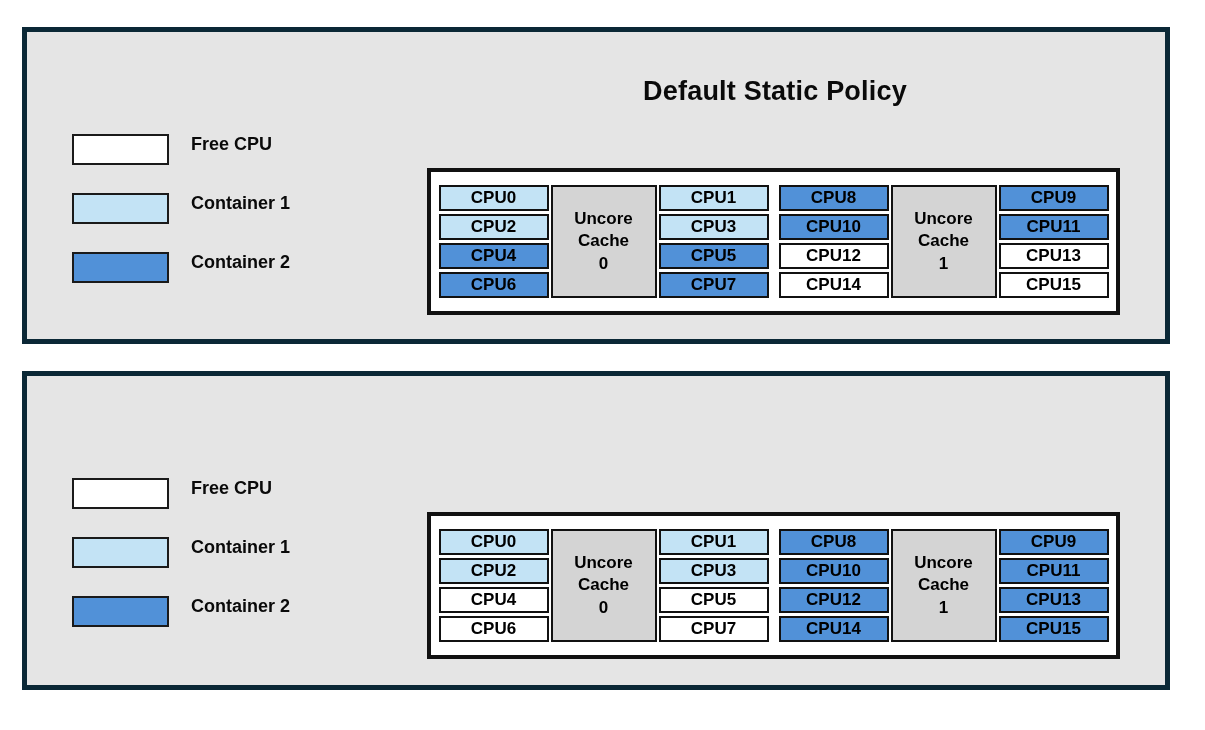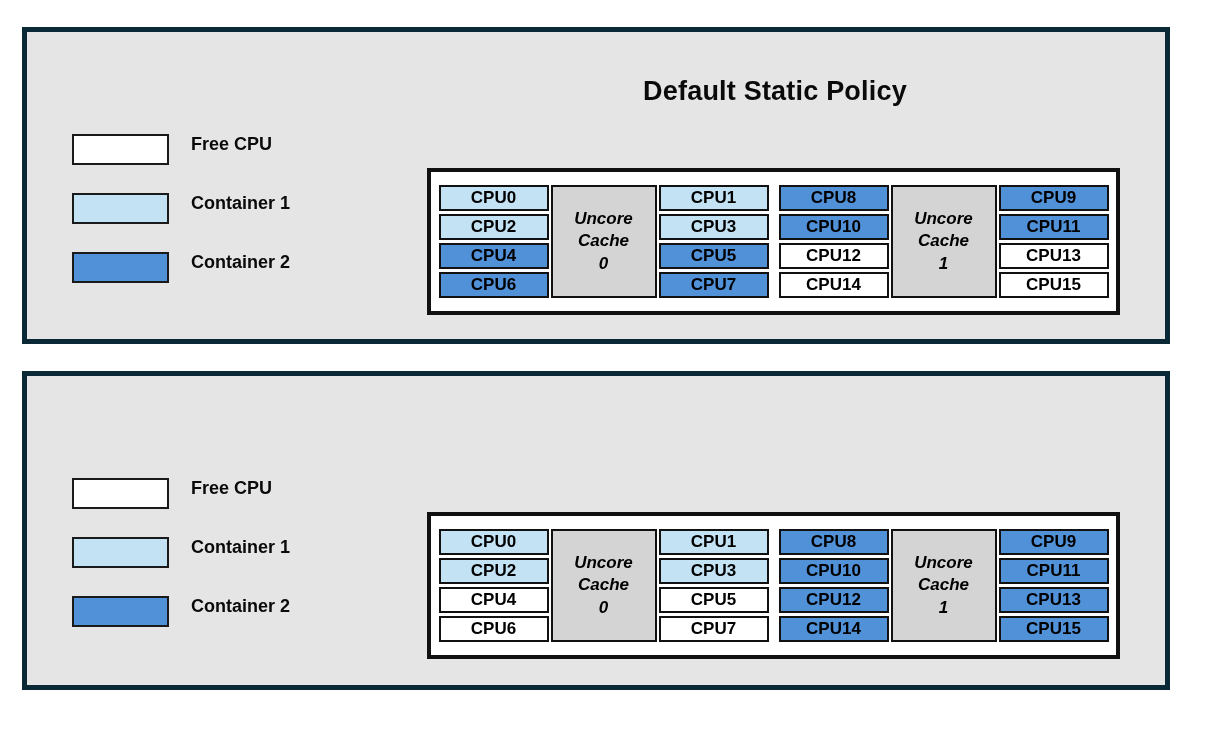--- a/index.html
+++ b/index.html
@@ -42,21 +42,21 @@
   .cpu-col{display:flex;flex-direction:column;gap:3px;width:110px;}
   .cpu-cell{
     height:26px;border:2px solid #111;
     display:flex;align-items:center;justify-content:center;
     font-size:17px;font-weight:bold;color:#000;
   }
   .uncore{
     width:106px;border:2px solid #111;background:var(--uncore);
     display:flex;align-items:center;justify-content:center;
     text-align:center;font-size:17px;font-weight:bold;line-height:1.3;
-    color:#000;white-space:pre-line;font-style:italic;
+    color:#000;white-space:pre-line;
   }
 </style>
 </head>
 <body>
 
 <div class="panel p0">
   <div class="panel-title">Default Static Policy</div>
 
   <div class="legend">
     <div class="legend-row">

